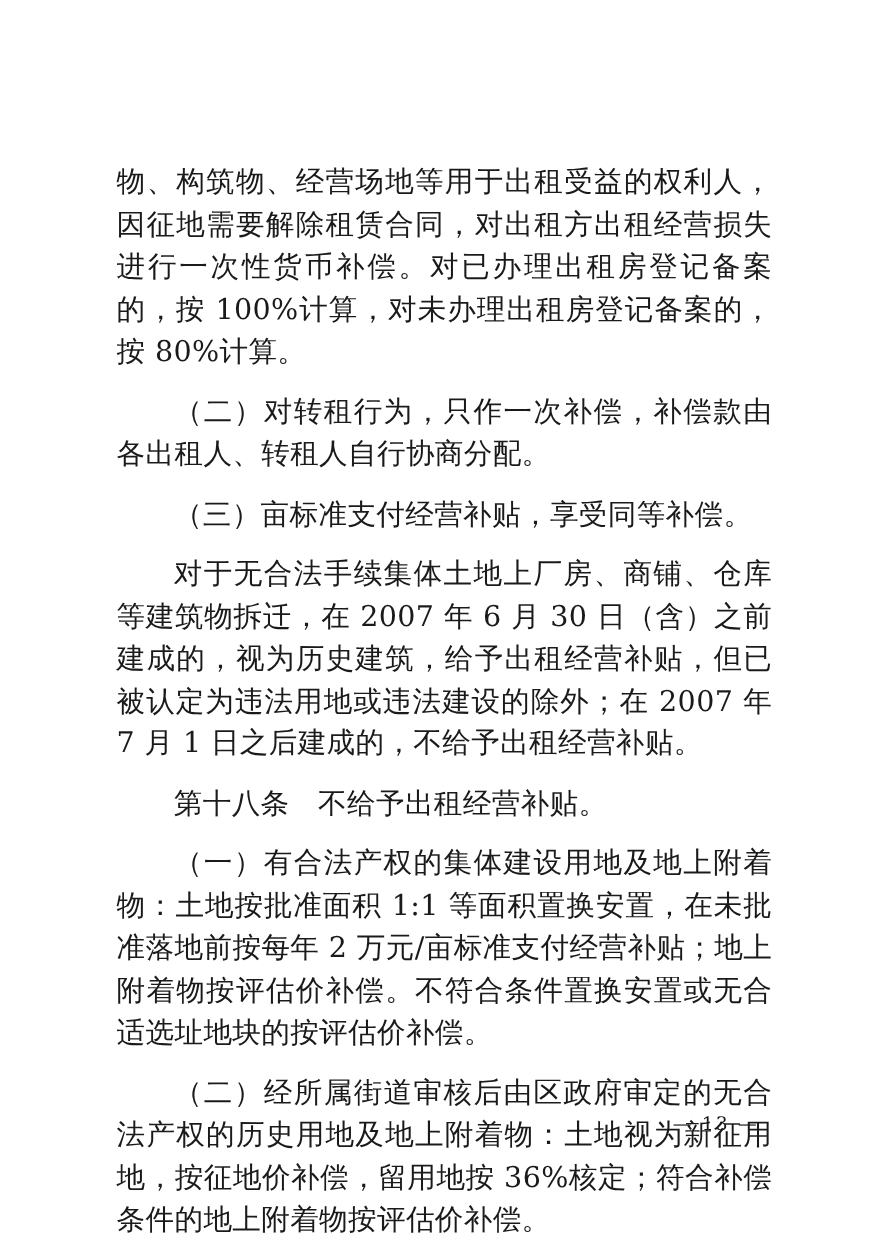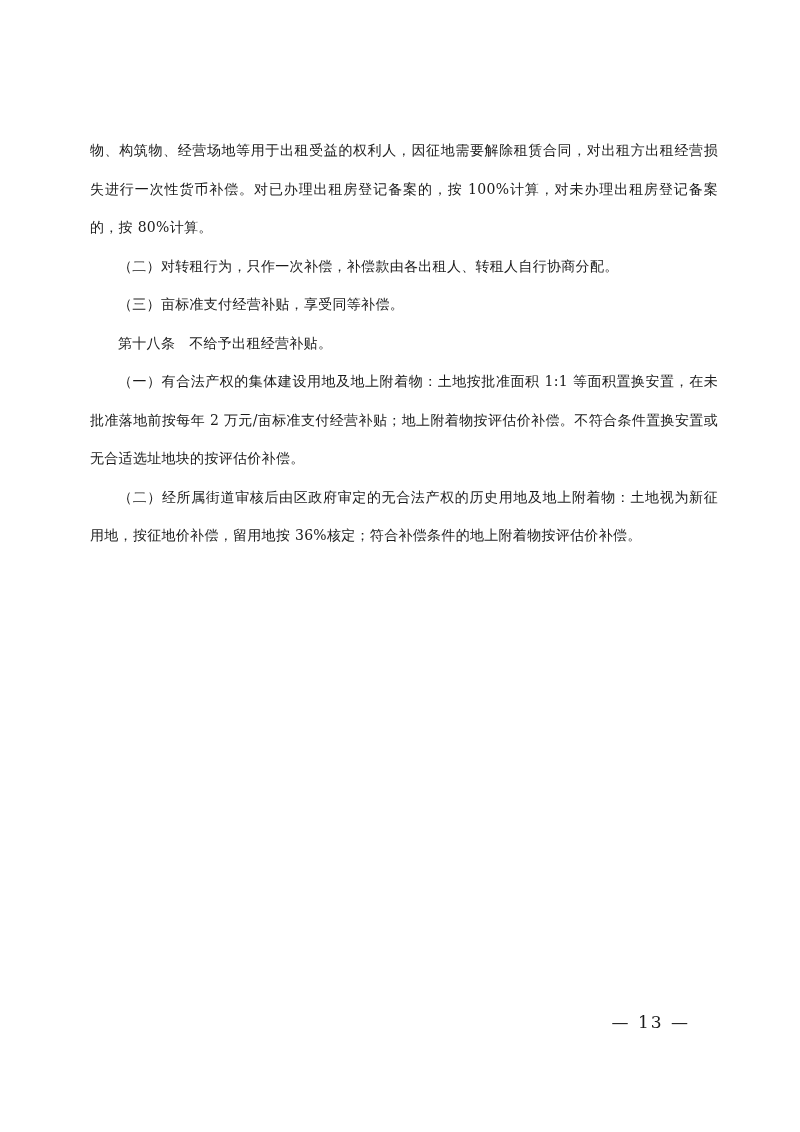--- a/index.html
+++ b/index.html
@@ -16,22 +16,22 @@
     font-family: "DejaVu Serif", "Liberation Serif", serif;
     color: #1a1a1a;
   }
   .content {
     position: absolute;
     left: 90px;
     top: 131px;
     width: 628px;
   }
   .para {
-    margin: 0;
-    font-size: 14px;
+    margin: 16px;
+    font-size: 26px;
     line-height: 38.5px;
     letter-spacing: 0.3px;
     text-align: justify;
     text-justify: inter-character;
     word-break: break-all;
   }
   .para.indent {
     text-indent: 2em;
   }
   .article-term {
@@ -55,20 +55,21 @@
 <div class="page">
   <div class="content">
 
     <p class="para">物、构筑物、经营场地等用于出租受益的权利人，因征地需要解除租赁合同，对出租方出租经营损失进行一次性货币补偿。对已办理出租房登记备案的，按 100%计算，对未办理出租房登记备案的，按 80%计算。</p>
 
 
     <p class="para indent">（二）对转租行为，只作一次补偿，补偿款由各出租人、转租人自行协商分配。</p>
 
     <p class="para indent">（三）亩标准支付经营补贴，享受同等补偿。</p>
 
+    <p class="para indent">对于无合法手续集体土地上厂房、商铺、仓库等建筑物拆迁，在 2007 年 6 月 30 日（含）之前建成的，视为历史建筑，给予出租经营补贴，但已被认定为违法用地或违法建设的除外；在 2007 年 7 月 1 日之后建成的，不给予出租经营补贴。</p>
 
     <p class="para indent">
       <span class="article-term">第十八条</span><span>不给予出租经营补贴。</span>
     </p>
 
     <p class="para indent">（一）有合法产权的集体建设用地及地上附着物：土地按批准面积 1:1 等面积置换安置，在未批准落地前按每年 2 万元/亩标准支付经营补贴；地上附着物按评估价补偿。不符合条件置换安置或无合适选址地块的按评估价补偿。</p>
 
     <p class="para indent">（二）经所属街道审核后由区政府审定的无合法产权的历史用地及地上附着物：土地视为新征用地，按征地价补偿，留用地按 36%核定；符合补偿条件的地上附着物按评估价补偿。</p>
 
   </div>

